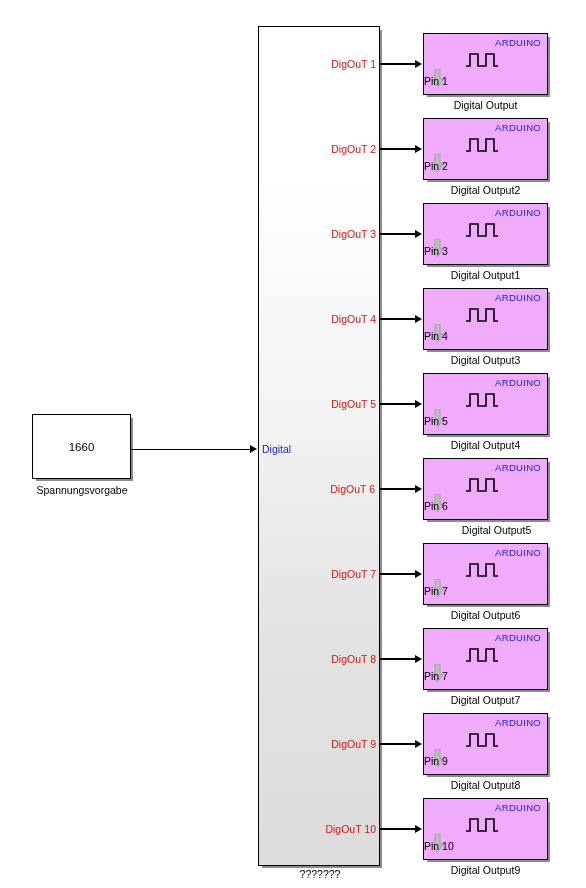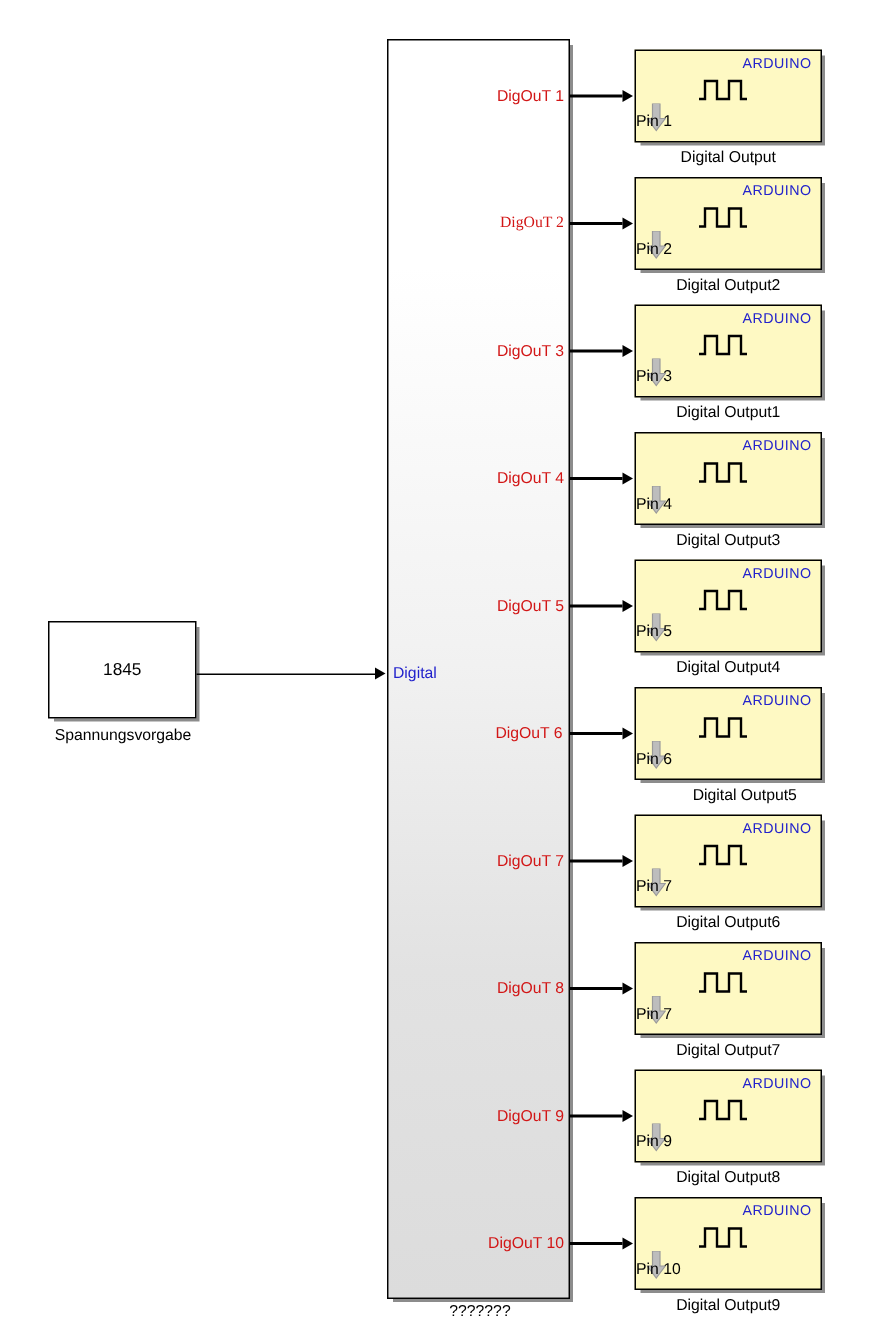--- a/index.html
+++ b/index.html
@@ -48,21 +48,21 @@
     white-space:nowrap;
     line-height:12px;
   }
   .port-out{color:#d21616;text-align:right;}
   .port-in{color:#2222cc;text-align:left;}
 
   
   .ard-block{
     position:absolute;
     left:423px;width:125px;height:62px;
-    background:#fef9c3;
+    background:#f0abfc;
     border:1.3px solid #000000;
     box-sizing:border-box;
     box-shadow:3px 3px 0 -1px rgba(0,0,0,0.45);
   }
   .ard-brand{
     position:absolute;right:6px;top:3px;
     font-size:9.5px;color:#2222cc;letter-spacing:0.3px;
     white-space:nowrap;
   }
   .ard-wave{
@@ -87,36 +87,36 @@
     border-bottom:4.5px solid transparent;
     border-left:7px solid #000000;
   }
 </style>
 </head>
 <body>
 
 <div class="canvas">
 
   <div class="sl-block" id="const-block">
-    <span id="const-value">1845</span>
+    <span id="const-value">1660</span>
   </div>
   <div class="sl-caption" style="left:2px;top:484px;width:160px;">Spannungsvorgabe</div>
 
   <div class="wire" style="left:131px;top:448.5px;width:119px;"></div>
   <div class="arrowhead" style="left:250px;top:444.5px;"></div>
 
   <div class="sl-block" id="subsystem-block"></div>
 
   <div class="port-label port-in" style="left:262px;top:443px;">Digital</div>
 
   <div class="sl-caption" style="left:259px;top:868px;width:122px;">???????</div>
 
   <div id="outport-layer">
       <div class="port-label port-out" style="left: 282px; top: 58px; width: 94px;">DigOuT 1</div>
-      <div class="port-label port-out" style="left: 282px; top: 143px; width: 94px; font-family: Liberation Serif, serif;">DigOuT 2</div>
+      <div class="port-label port-out" style="left: 282px; top: 143px; width: 94px;">DigOuT 2</div>
       <div class="port-label port-out" style="left: 282px; top: 228px; width: 94px;">DigOuT 3</div>
       <div class="port-label port-out" style="left: 282px; top: 313px; width: 94px;">DigOuT 4</div>
       <div class="port-label port-out" style="left: 282px; top: 398px; width: 94px;">DigOuT 5</div>
       <div class="port-label port-out" style="left: 281px; top: 483px; width: 94px;">DigOuT 6</div>
       <div class="port-label port-out" style="left: 282px; top: 568px; width: 94px;">DigOuT 7</div>
       <div class="port-label port-out" style="left: 282px; top: 653px; width: 94px;">DigOuT 8</div>
       <div class="port-label port-out" style="left: 282px; top: 738px; width: 94px;">DigOuT 9</div>
       <div class="port-label port-out" style="left: 282px; top: 823px; width: 94px;">DigOuT 10</div>
     </div>
 

